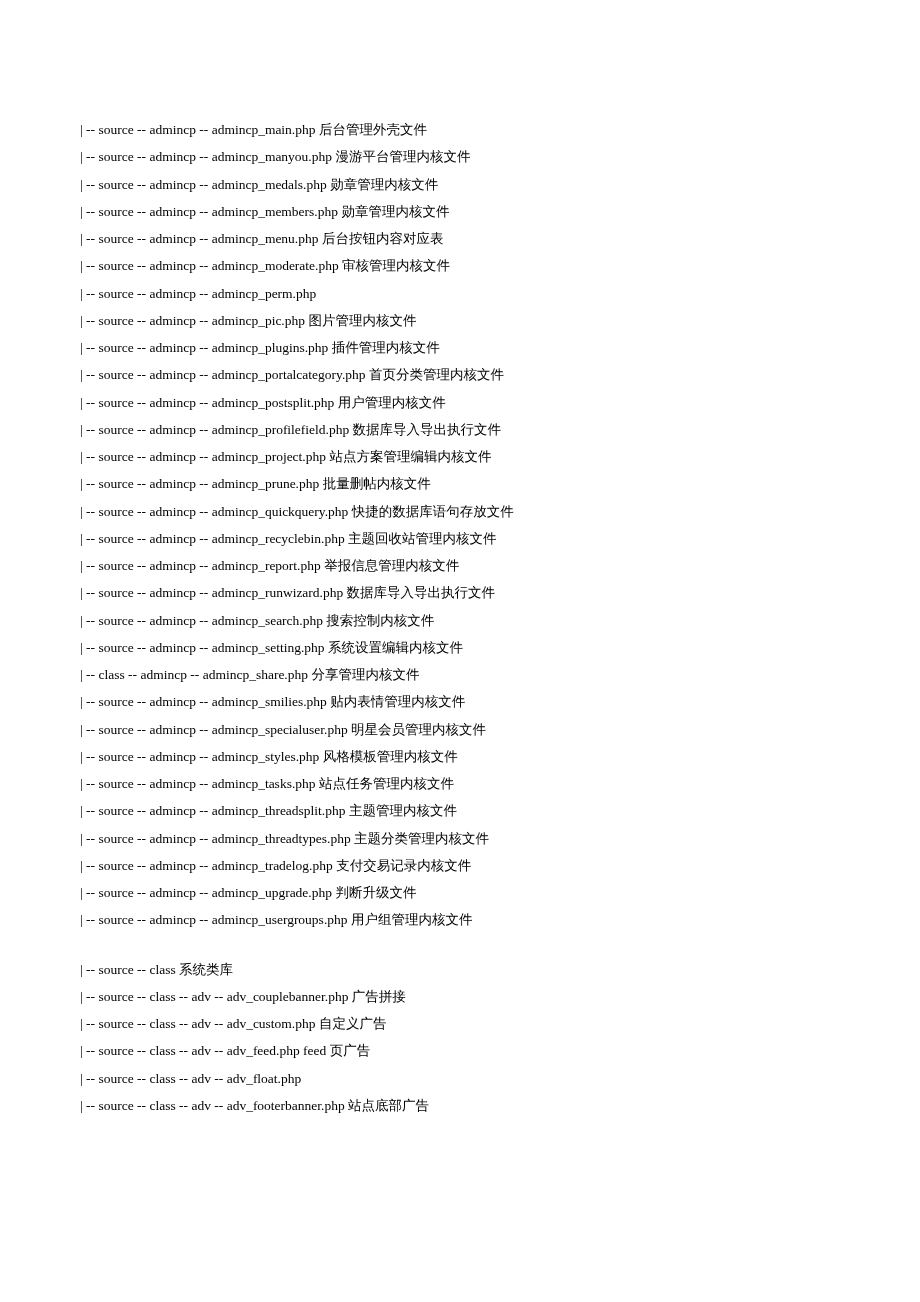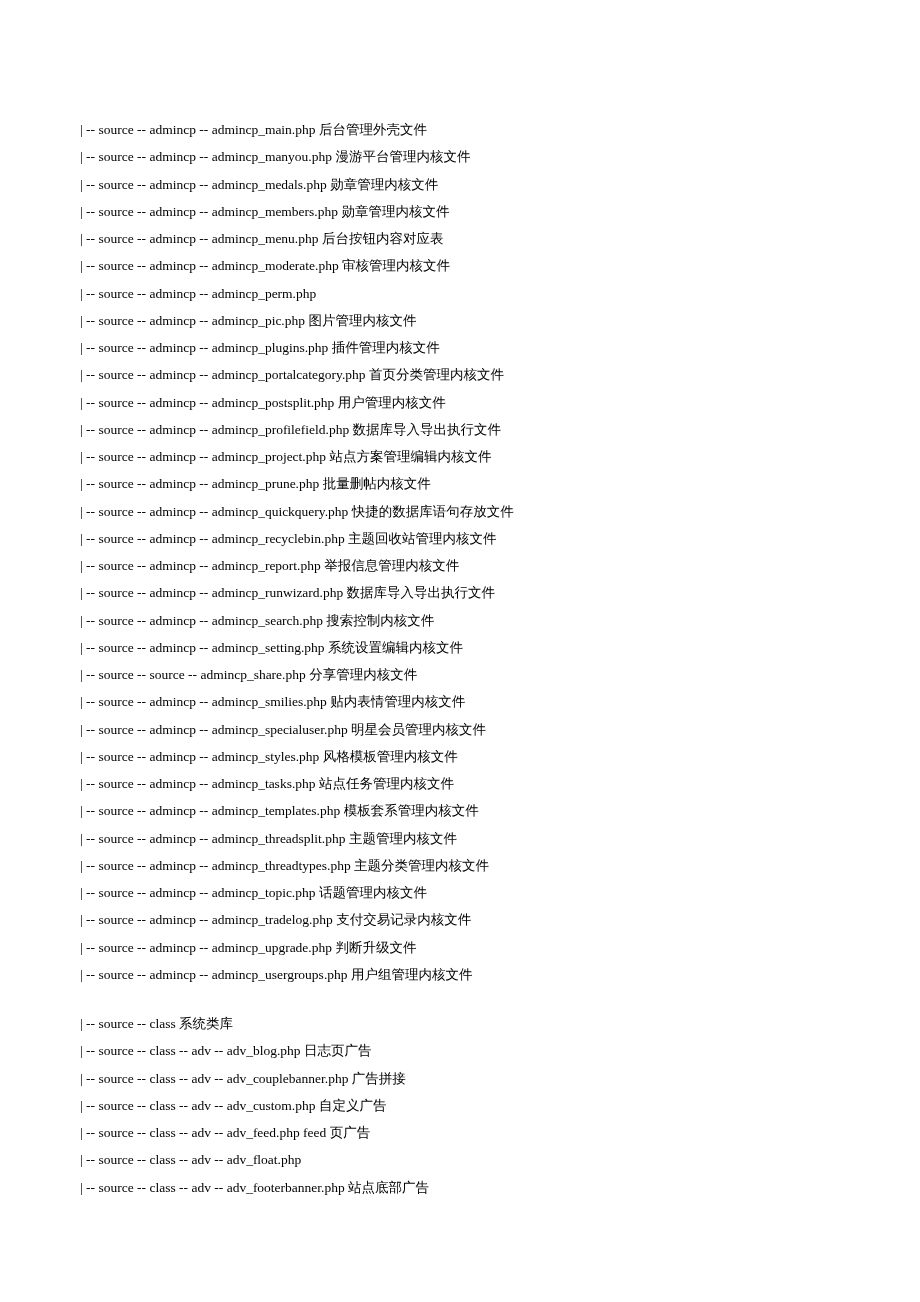--- a/index.html
+++ b/index.html
@@ -39,33 +39,30 @@
     <div class="line"><span class="seg">| -- source    -- admincp --    admincp_postsplit.php</span><span class="seg">    用户管理内核文件</span></div>
     <div class="line"><span class="seg">| -- source    -- admincp --    admincp_profilefield.php</span><span class="seg">    数据库导入导出执行文件</span></div>
     <div class="line"><span class="seg">| -- source    -- admincp --    admincp_project.php</span><span class="seg">    站点方案管理编辑内核文件</span></div>
     <div class="line"><span class="seg">| -- source    -- admincp --    admincp_prune.php</span><span class="seg">    批量删帖内核文件</span></div>
     <div class="line"><span class="seg">| -- source    -- admincp -- admincp_quickquery.php</span><span class="seg">    快捷的数据库语句存放文件</span></div>
     <div class="line"><span class="seg">| -- source    -- admincp --    admincp_recyclebin.php</span><span class="seg">    主题回收站管理内核文件</span></div>
     <div class="line"><span class="seg">| -- source    -- admincp --    admincp_report.php</span><span class="seg">    举报信息管理内核文件</span></div>
     <div class="line"><span class="seg">| -- source    -- admincp --    admincp_runwizard.php</span><span class="seg">    数据库导入导出执行文件</span></div>
     <div class="line"><span class="seg">| -- source    -- admincp --    admincp_search.php</span><span class="seg">    搜索控制内核文件</span></div>
     <div class="line"><span class="seg">| -- source    -- admincp --    admincp_setting.php</span><span class="seg">    系统设置编辑内核文件</span></div>
-    <div class="line"><span class="seg">| -- source    -- source --    admincp_share.php</span><span class="seg">    分享管理内核文件</span></div>
+    <div class="line"><span class="seg">| -- class    -- admincp --    admincp_share.php</span><span class="seg">    分享管理内核文件</span></div>
     <div class="line"><span class="seg">| -- source    -- admincp --    admincp_smilies.php</span><span class="seg">    贴内表情管理内核文件</span></div>
     <div class="line"><span class="seg">| -- source    -- admincp --    admincp_specialuser.php</span><span class="seg">    明星会员管理内核文件</span></div>
     <div class="line"><span class="seg">| -- source    -- admincp --    admincp_styles.php</span><span class="seg">    风格模板管理内核文件</span></div>
     <div class="line"><span class="seg">| -- source    -- admincp --    admincp_tasks.php</span><span class="seg">    站点任务管理内核文件</span></div>
-    <div class="line"><span class="seg">| -- source    -- admincp --    admincp_templates.php</span><span class="seg">    模板套系管理内核文件</span></div>
     <div class="line"><span class="seg">| -- source    -- admincp --    admincp_threadsplit.php</span><span class="seg">    主题管理内核文件</span></div>
     <div class="line"><span class="seg">| -- source    -- admincp --    admincp_threadtypes.php</span><span class="seg">    主题分类管理内核文件</span></div>
-    <div class="line"><span class="seg">| -- source    -- admincp --    admincp_topic.php</span><span class="seg">    话题管理内核文件</span></div>
     <div class="line"><span class="seg">| -- source    -- admincp --    admincp_tradelog.php</span><span class="seg">    支付交易记录内核文件</span></div>
     <div class="line"><span class="seg">| -- source    -- admincp --    admincp_upgrade.php</span><span class="seg">    判断升级文件</span></div>
     <div class="line"><span class="seg">| -- source    -- admincp --    admincp_usergroups.php</span><span class="seg">    用户组管理内核文件</span></div>
     <div class="section-gap"></div>
     <div class="line"><span class="seg">| -- source    -- class</span><span class="seg">    系统类库</span></div>
-    <div class="line"><span class="seg">| -- source    -- class    --    adv    --    adv_blog.php</span><span class="seg">    日志页广告</span></div>
     <div class="line"><span class="seg">| -- source    -- class    --    adv    --    adv_couplebanner.php</span><span class="seg">    广告拼接</span></div>
     <div class="line"><span class="seg">| -- source    -- class    --    adv    --    adv_custom.php</span><span class="seg">    自定义广告</span></div>
     <div class="line"><span class="seg">| -- source    -- class    --    adv    --    adv_feed.php</span><span class="seg">    feed 页广告</span></div>
     <div class="line"><span class="seg">| -- source    -- class    --    adv    --    adv_float.php</span></div>
     <div class="line"><span class="seg">| -- source    -- class    --    adv    --    adv_footerbanner.php</span><span class="seg">    站点底部广告</span></div>
   </div>
 
 </body></html>

